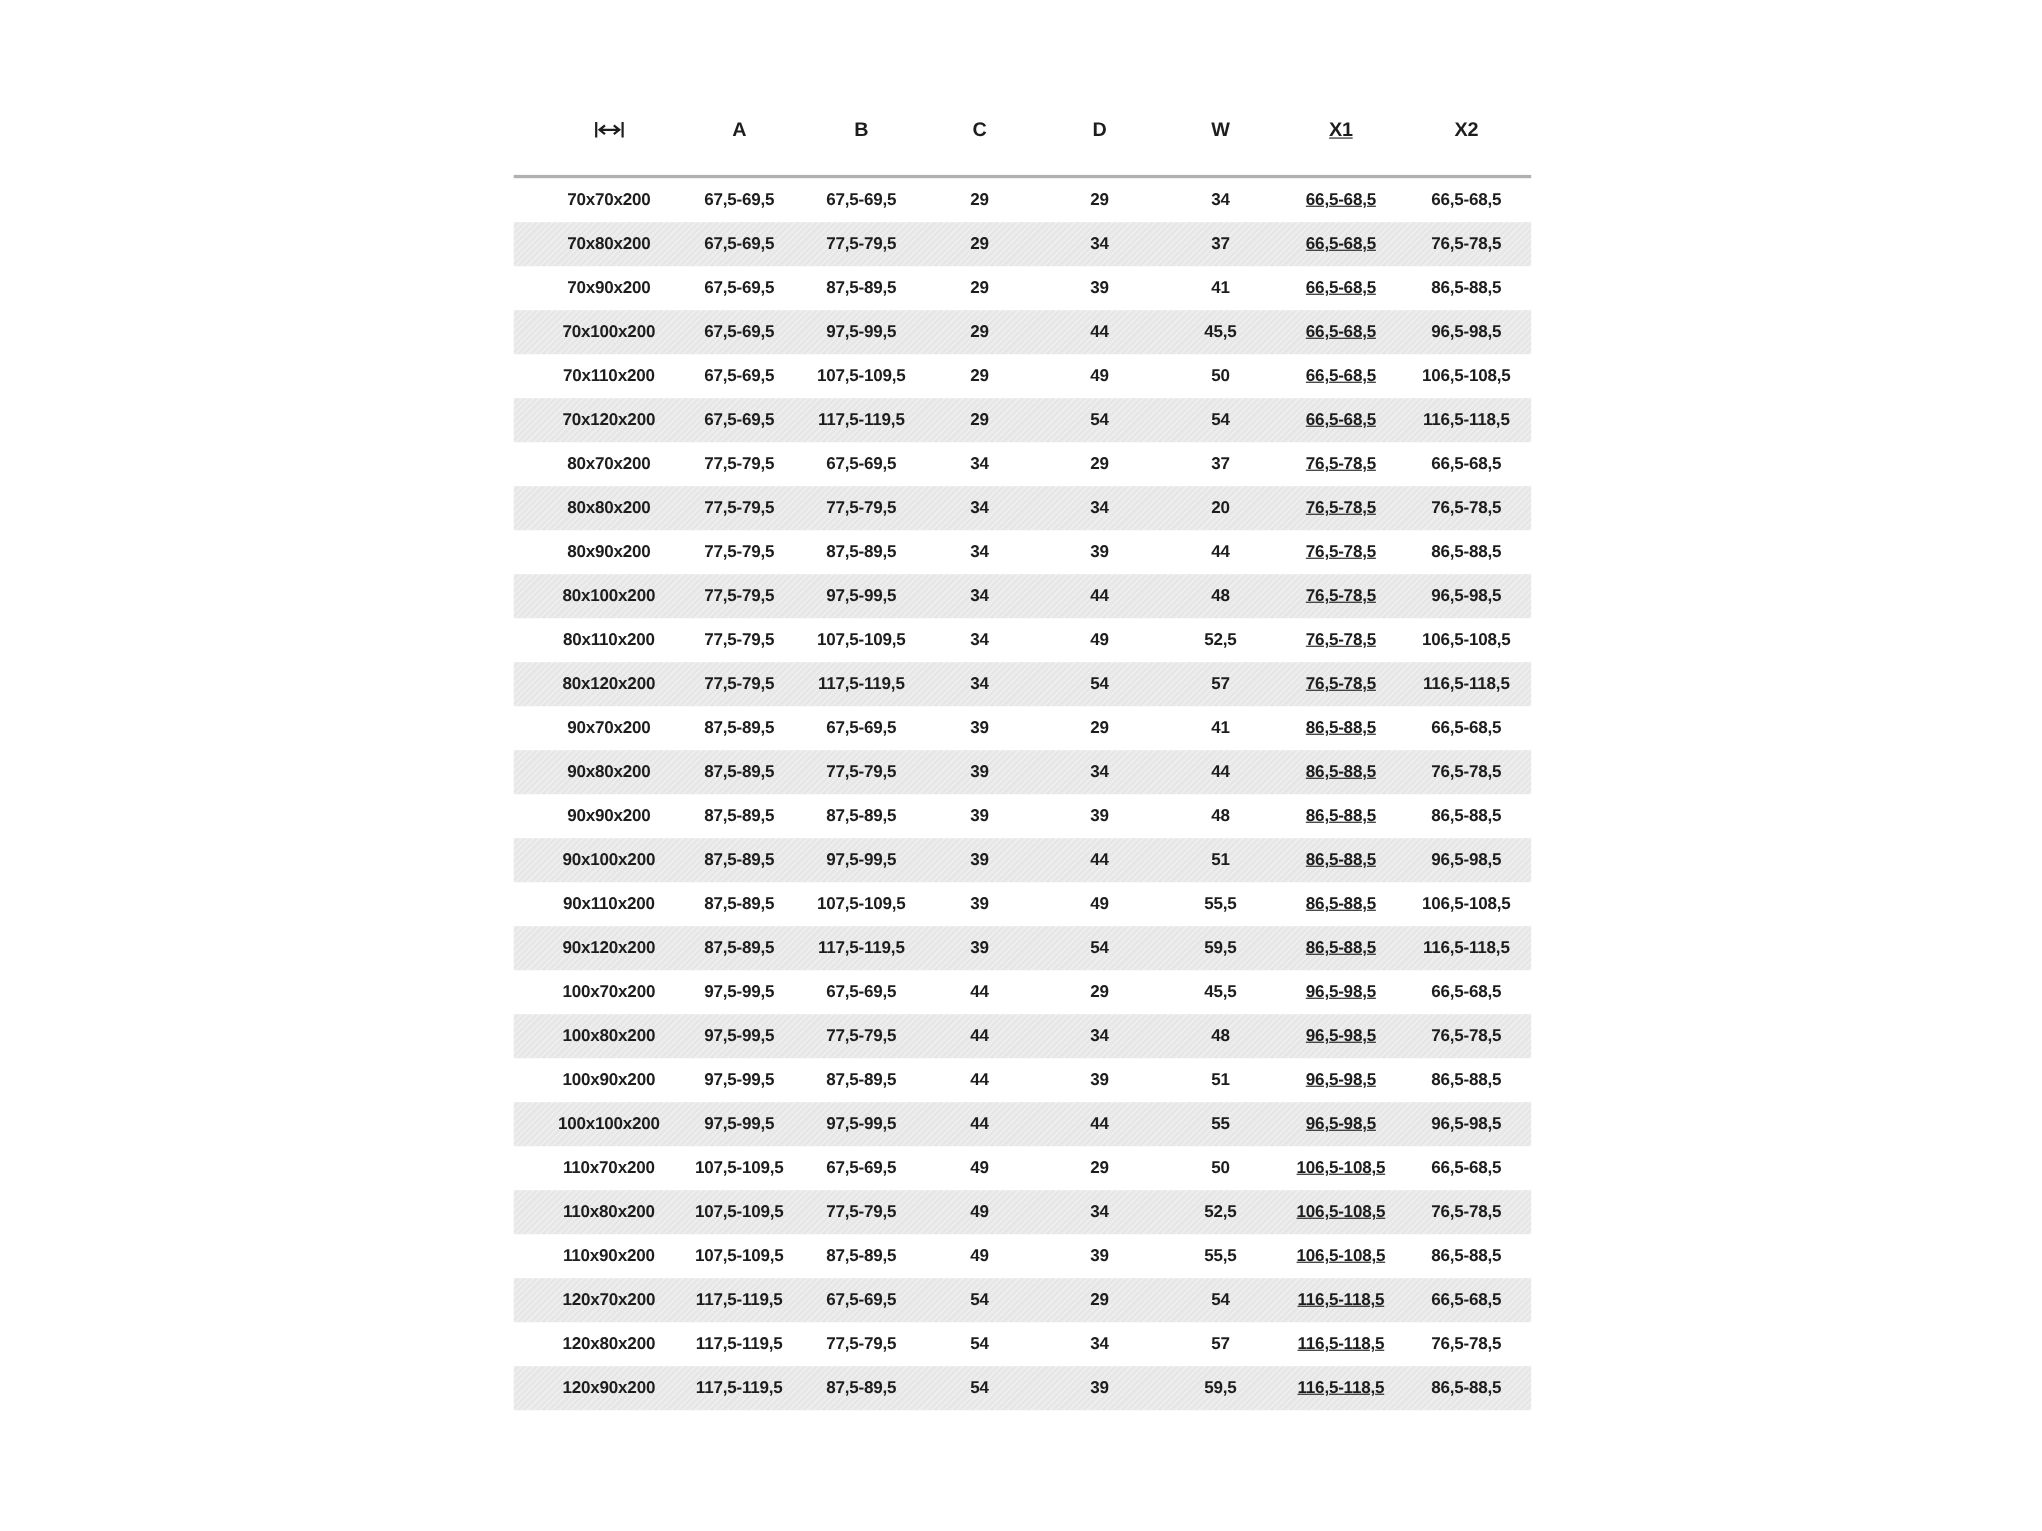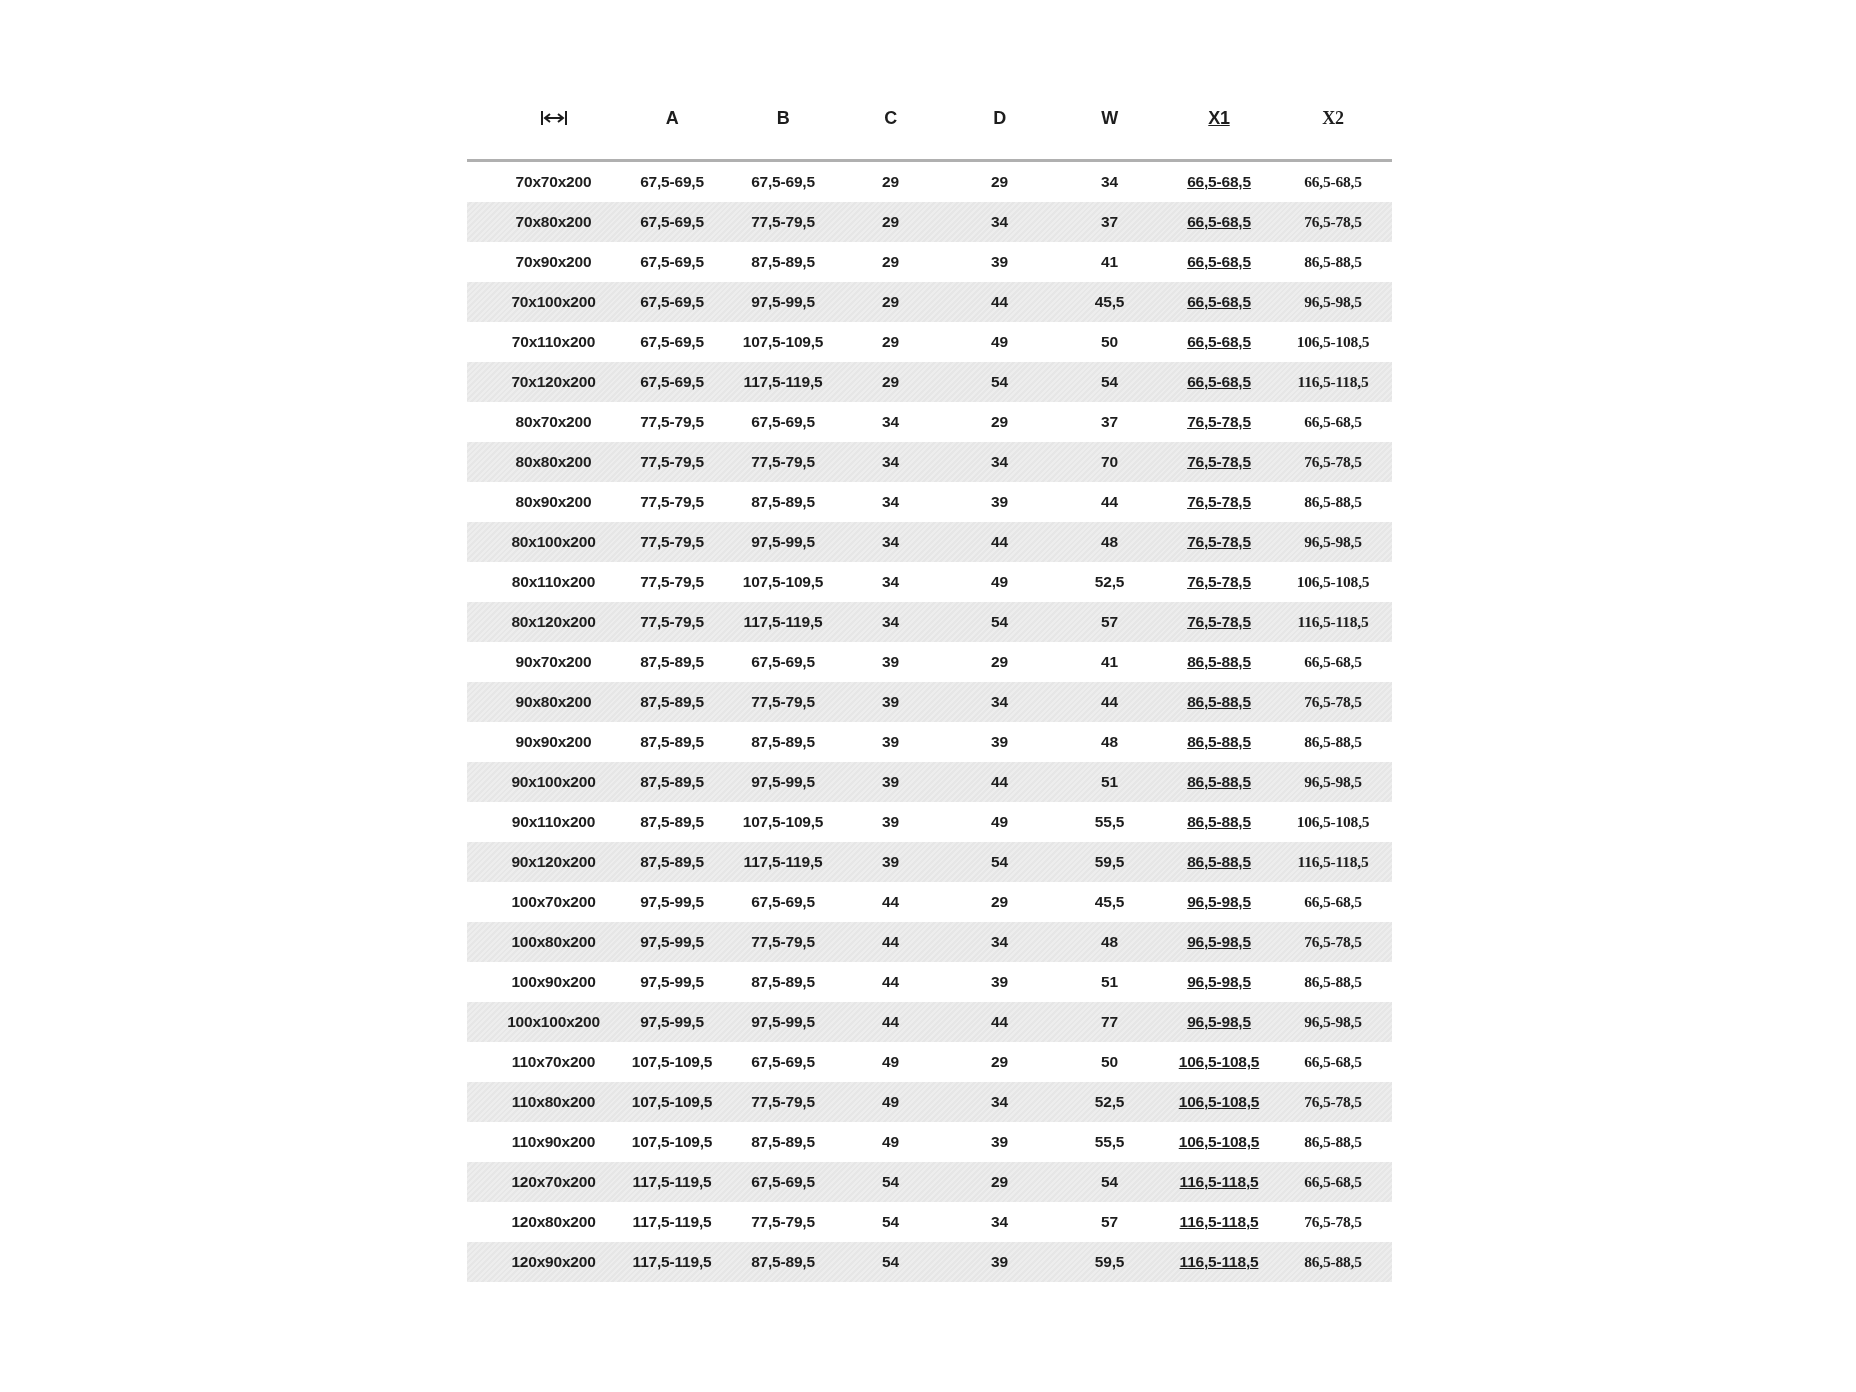--- a/index.html
+++ b/index.html
@@ -63,21 +63,21 @@
     white-space: nowrap;
   }
   
   .c0 { width: 148px; padding-left: 25px; }
   .c1 { width: 114px; }
   .c2 { width: 108px; }
   .c3 { width: 107px; }
   .c4 { width: 111px; }
   .c5 { width: 109px; }
   .c6 { width: 110px; text-decoration: underline; }
-  .c7 { width: 118px; font-family: Liberation Serif, serif; }
+  .c7 { width: 118px; }
   .size-icon {
     display: inline-block;
   }
   .size-icon svg {
     display: block;
   }
 </style>
 </head>
 <body>
 
@@ -175,21 +175,21 @@
           <div class="td c5">37</div>
           <div class="td c6">76,5-78,5</div>
           <div class="td c7">66,5-68,5</div>
         </div>
         <div class="tr">
           <div class="td c0">80x80x200</div>
           <div class="td c1">77,5-79,5</div>
           <div class="td c2">77,5-79,5</div>
           <div class="td c3">34</div>
           <div class="td c4">34</div>
-          <div class="td c5">70</div>
+          <div class="td c5">20</div>
           <div class="td c6">76,5-78,5</div>
           <div class="td c7">76,5-78,5</div>
         </div>
         <div class="tr">
           <div class="td c0">80x90x200</div>
           <div class="td c1">77,5-79,5</div>
           <div class="td c2">87,5-89,5</div>
           <div class="td c3">34</div>
           <div class="td c4">39</div>
           <div class="td c5">44</div>
@@ -315,21 +315,21 @@
           <div class="td c5">51</div>
           <div class="td c6">96,5-98,5</div>
           <div class="td c7">86,5-88,5</div>
         </div>
         <div class="tr">
           <div class="td c0">100x100x200</div>
           <div class="td c1">97,5-99,5</div>
           <div class="td c2">97,5-99,5</div>
           <div class="td c3">44</div>
           <div class="td c4">44</div>
-          <div class="td c5">77</div>
+          <div class="td c5">55</div>
           <div class="td c6">96,5-98,5</div>
           <div class="td c7">96,5-98,5</div>
         </div>
         <div class="tr">
           <div class="td c0">110x70x200</div>
           <div class="td c1">107,5-109,5</div>
           <div class="td c2">67,5-69,5</div>
           <div class="td c3">49</div>
           <div class="td c4">29</div>
           <div class="td c5">50</div>

